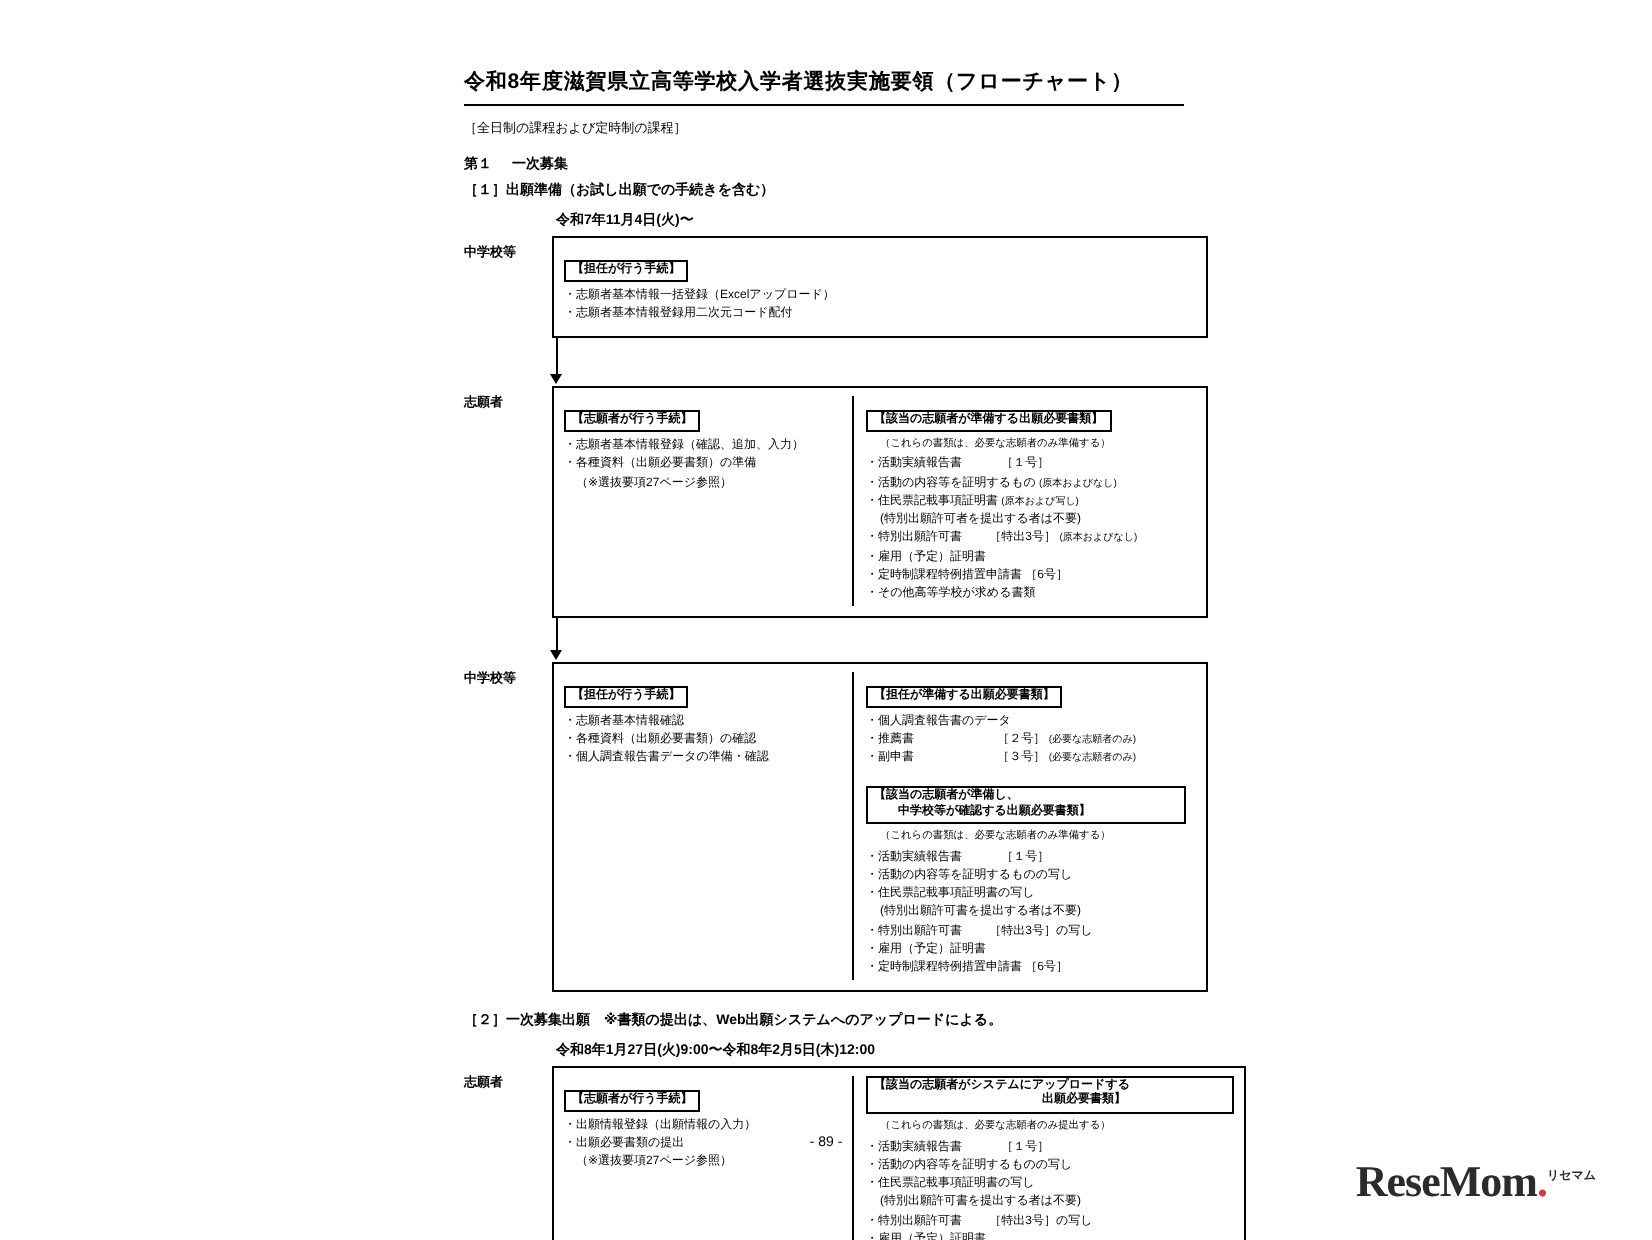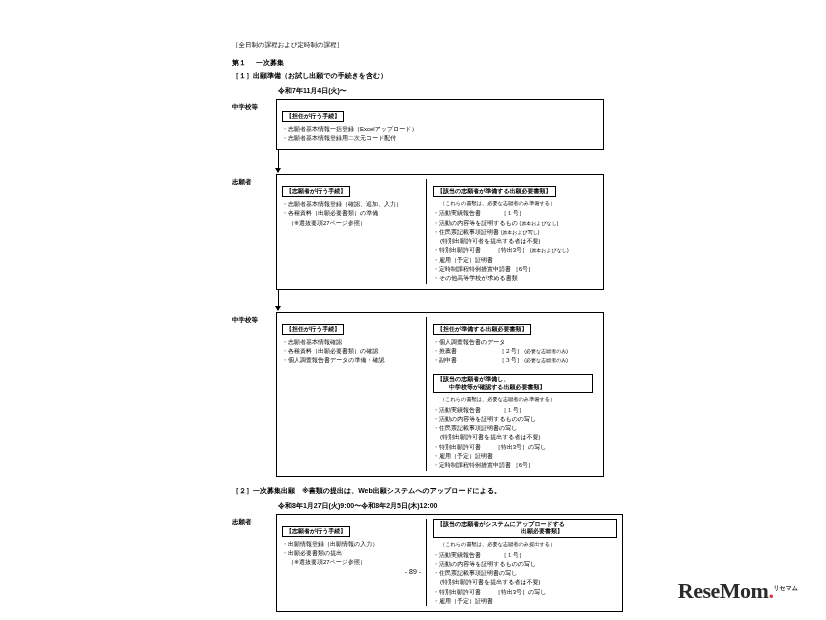--- a/index.html
+++ b/index.html
@@ -201,20 +201,21 @@
   }
 </style>
 </head>
 <body>
 
 <div class="page">
   <div class="sheet">
 
     <div class="doc">
 
+      <div class="title">令和8年度滋賀県立高等学校入学者選抜実施要領（フローチャート）</div>
 
       <div class="subtitle">［全日制の課程および定時制の課程］</div>
 
       <div class="sec1">
         <span class="num">第１</span><span>一次募集</span>
       </div>
 
       <div class="sec2">［１］出願準備（お試し出願での手続きを含む）</div>
 
       <div class="datehdr">令和7年11月4日(火)〜</div>

